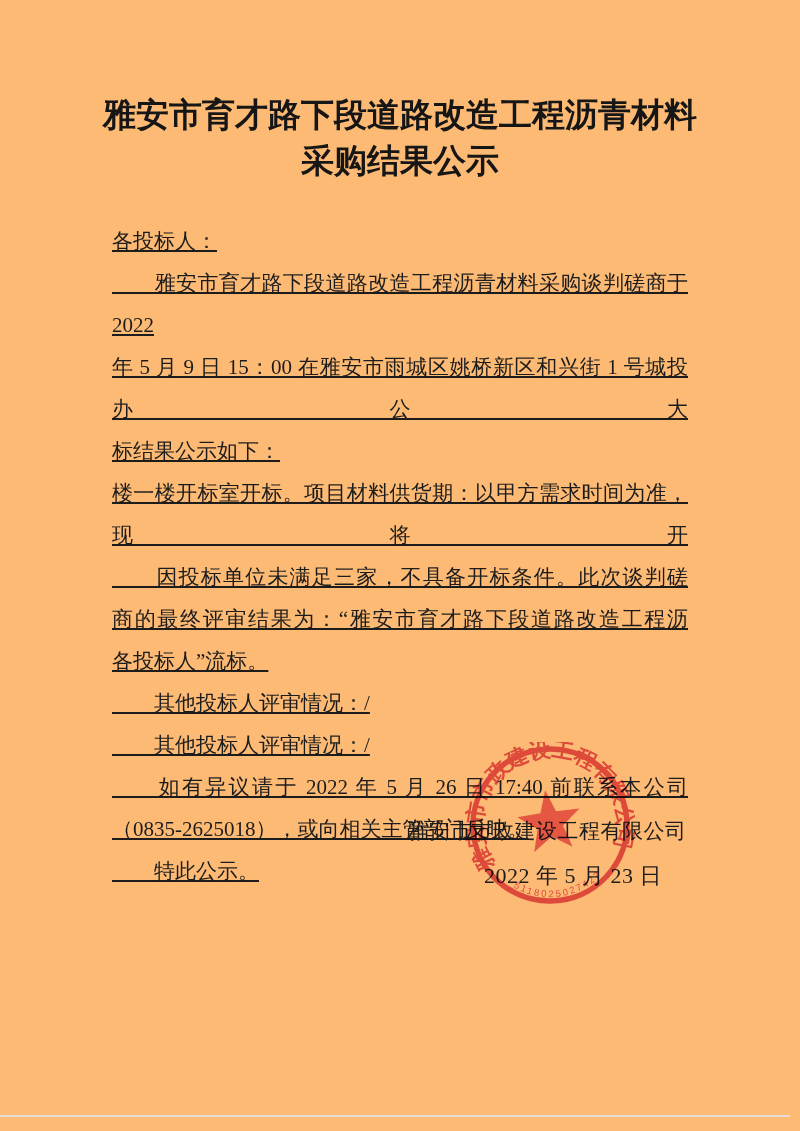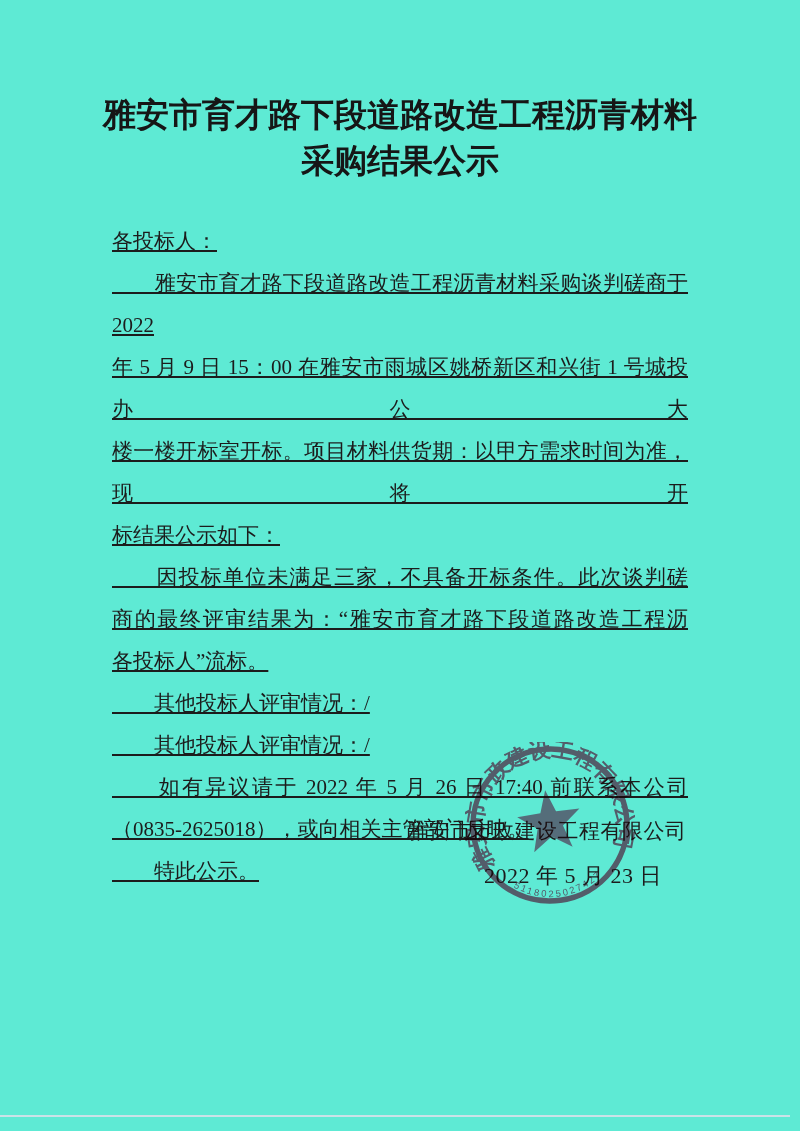--- a/index.html
+++ b/index.html
@@ -1,21 +1,21 @@
 <!DOCTYPE html>
 <html><head>
 <meta charset="utf-8">
 <style>
   * { margin:0; padding:0; box-sizing:border-box; }
   html,body { background:#ffffff; }
   .page {
     position:relative;
     width:800px; height:1131px;
     margin:0 auto;
-    background:#5eead4;
+    background:#fdba74;
     overflow:hidden;
     font-family:"Liberation Serif","DejaVu Serif",serif;
     color:#1f1f1f;
     padding-left:8px;
   }
   .title {
     position:absolute;
     left:0; right:0; top:92px;
     text-align:center;
     font-family:"Liberation Sans","DejaVu Sans",sans-serif;
@@ -85,22 +85,22 @@
 
   <h1 class="title">
     <span class="tl">雅安市育才路下段道路改造工程沥青材料</span>
     <span class="tl">采购结果公示</span>
   </h1>
 
   <div class="doc-body">
     <div class="ln">各投标人：</div>
     <div class="ln just">　　雅安市育才路下段道路改造工程沥青材料采购谈判磋商于 2022</div>
     <div class="ln just">年 5 月 9 日 15：00 在雅安市雨城区姚桥新区和兴街 1 号城投办公大</div>
+    <div class="ln">标结果公示如下：</div>
     <div class="ln just">楼一楼开标室开标。项目材料供货期：以甲方需求时间为准，现将开</div>
-    <div class="ln">标结果公示如下：</div>
     <div class="ln just">　　因投标单位未满足三家，不具备开标条件。此次谈判磋</div>
     <div class="ln just">商的最终评审结果为：“雅安市育才路下段道路改造工程沥</div>
     <div class="ln">各投标人”流标。</div>
     <div class="ln">　　其他投标人评审情况：/</div>
     <div class="ln">　　其他投标人评审情况：/</div>
     <div class="ln just">　　如有异议请于 2022 年 5 月 26 日 17:40 前联系本公司</div>
     <div class="ln">（0835-2625018），或向相关主管部门反映。</div>
     <div class="ln">　　特此公示。</div>
   </div>
 

